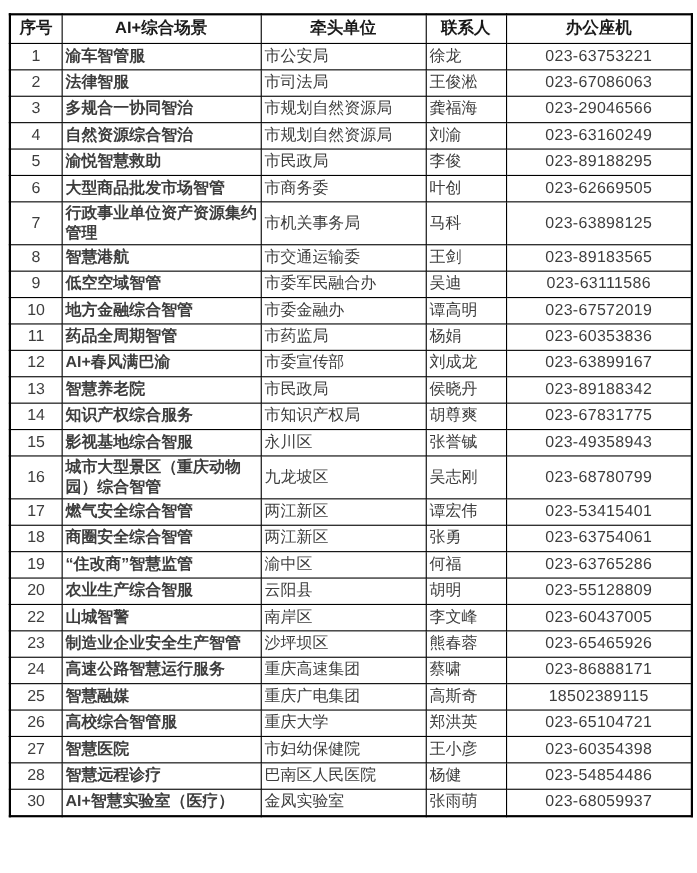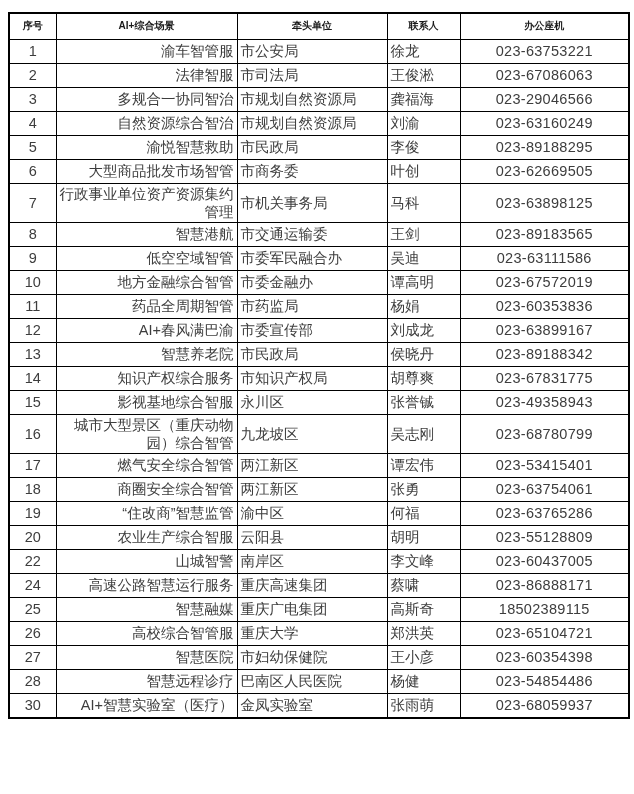--- a/index.html
+++ b/index.html
@@ -24,35 +24,35 @@
     border: 2px solid #000000;
   }
   table.contact-table th,
   table.contact-table td {
     border: 1px solid #000000;
     box-sizing: border-box;
     overflow: hidden;
     line-height: 1.25;
   }
   table.contact-table th {
-    font-size: 10px;
+    font-size: 15px;
     font-weight: bold;
     color: #1a1a1a;
     text-align: center;
     height: 26px;
     padding: 1px 2px;
   }
   table.contact-table td {
     font-size: 14.5px;
     color: #3d3d3d;
     height: 24px;
     padding: 1px 3px;
   }
   td.c-index  { text-align: center; }
-  td.c-scenario { text-align: right; }
+  td.c-scenario { text-align: left; font-weight: bold; }
   td.c-unit   { text-align: left; }
   td.c-contact{ text-align: left; }
   td.c-phone  { text-align: center; letter-spacing: 0.3px; }
   col.w-index  { width: 47px; }
   col.w-scenario { width: 181px; }
   col.w-unit   { width: 150px; }
   col.w-contact{ width: 73px; }
   col.w-phone  { width: 169px; }
 </style>
 </head>
@@ -219,20 +219,27 @@
           <td class="c-phone">023-55128809</td>
         </tr>
         <tr>
           <td class="c-index">22</td>
           <td class="c-scenario">山城智警</td>
           <td class="c-unit">南岸区</td>
           <td class="c-contact">李文峰</td>
           <td class="c-phone">023-60437005</td>
         </tr>
         <tr>
+          <td class="c-index">23</td>
+          <td class="c-scenario">制造业企业安全生产智管</td>
+          <td class="c-unit">沙坪坝区</td>
+          <td class="c-contact">熊春蓉</td>
+          <td class="c-phone">023-65465926</td>
+        </tr>
+        <tr>
           <td class="c-index">24</td>
           <td class="c-scenario">高速公路智慧运行服务</td>
           <td class="c-unit">重庆高速集团</td>
           <td class="c-contact">蔡啸</td>
           <td class="c-phone">023-86888171</td>
         </tr>
         <tr>
           <td class="c-index">25</td>
           <td class="c-scenario">智慧融媒</td>
           <td class="c-unit">重庆广电集团</td>

